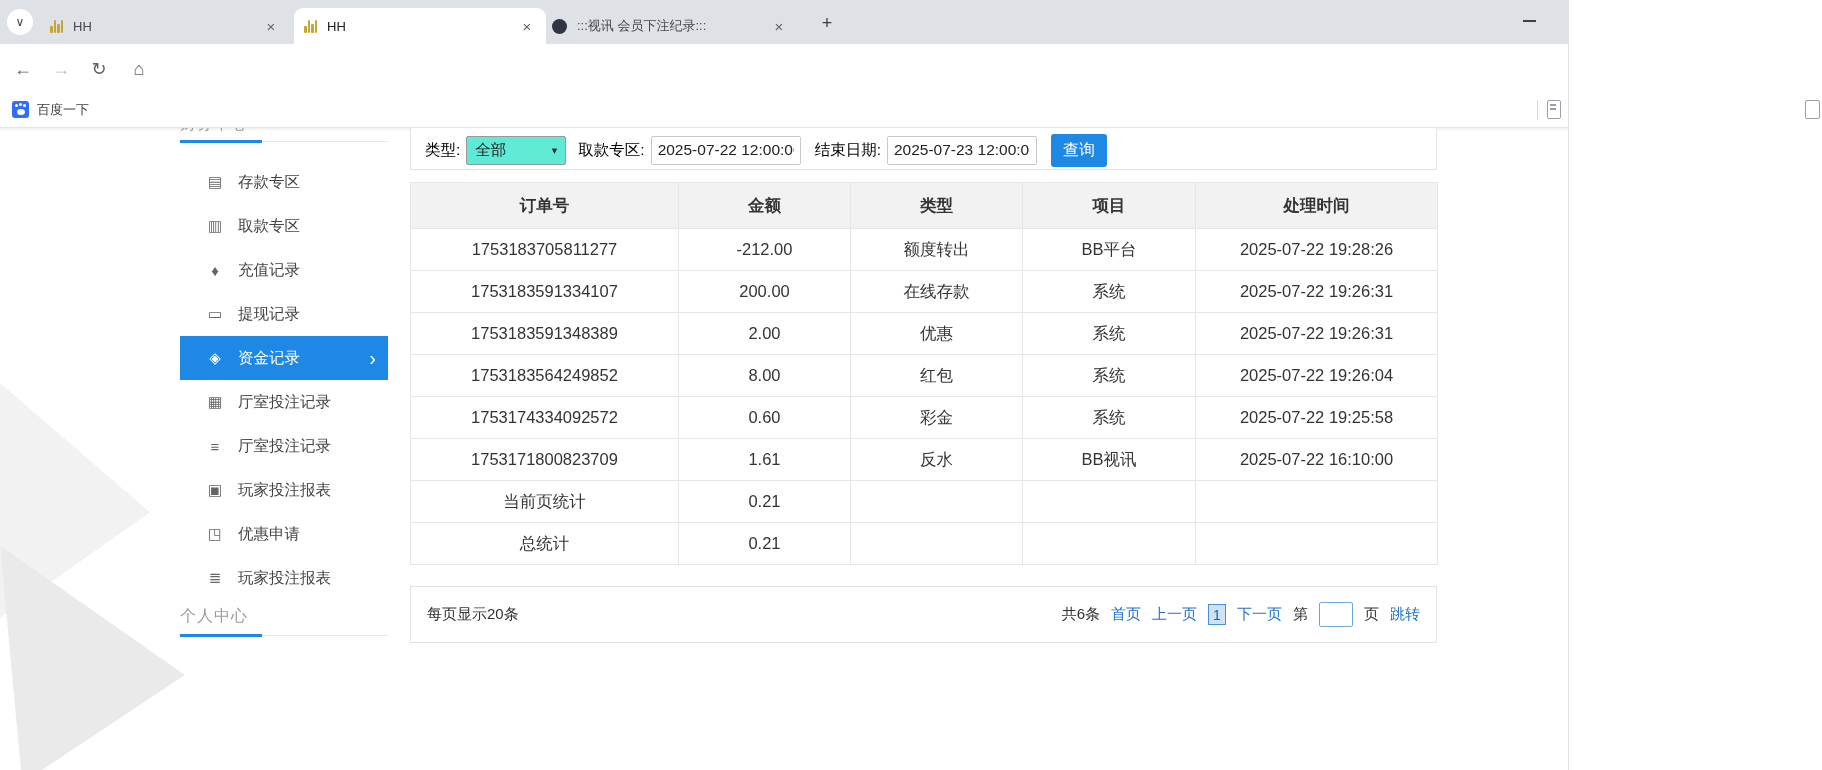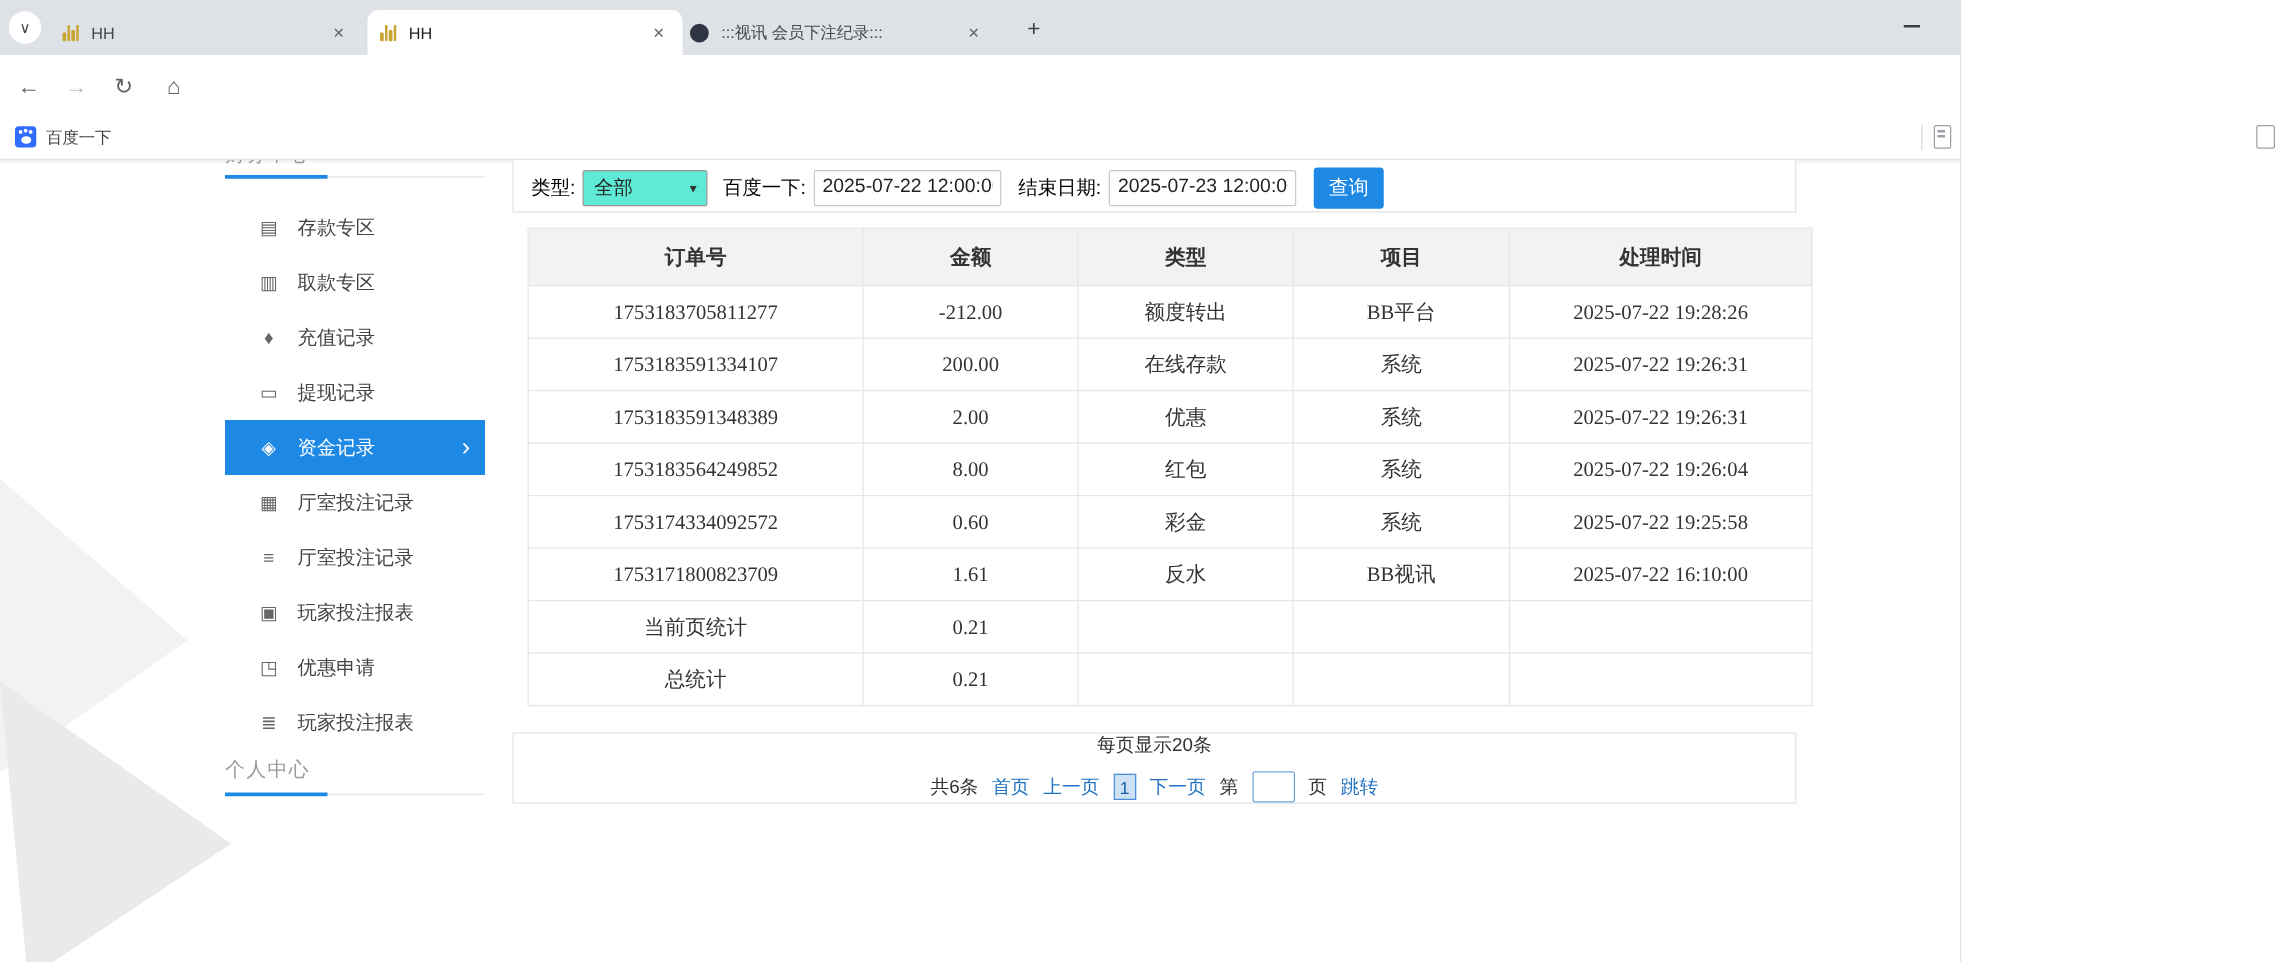--- a/index.html
+++ b/index.html
@@ -85,27 +85,27 @@
     background:#fff; display:flex; align-items:center; padding:22px 0 0 14px; }
   .flabel { font-size:15.5px; color:#000000; margin-right:6px; }
   .sel { width:100px; height:29px; border:1px solid #999; border-radius:2px; background:#5eead4;
     display:flex; align-items:center; padding:0 8px; font-size:15.5px; color:#222; margin-right:12px; }
   .sel .ddl { margin-left:auto; font-size:11px; color:#333; }
   .dateinput { width:150px; height:29px; border:1px solid #c9c9c9; border-radius:2px; font-size:15.5px;
     color:#222; padding:0 6px; margin-right:14px; font-family:"Liberation Sans","DejaVu Sans",sans-serif; }
   .querybtn { width:56px; height:33px; background:#1E88E5; color:#fff; border:none; border-radius:3px;
     font-size:16px; cursor:pointer; font-family:"Liberation Sans","DejaVu Sans",sans-serif; }
 
-  .datatable { position:absolute; left:12px; top:54px; width:1027px; border-collapse:collapse; table-layout:fixed;font-family:Liberation Serif, serif; }
+  .datatable { position:absolute; left:0; top:54px; width:1027px; border-collapse:collapse; table-layout:fixed; }
   .datatable th, .datatable td { border:1px solid #e6e6e6; text-align:center; color:#333; }
   .datatable th { height:46px; background:#f2f2f3; font-size:16.5px; font-weight:bold; }
   .datatable td { height:42px; font-size:16.5px; background:#fff; }
 
   .pagerbox { position:absolute; left:0; top:458px; width:1027px; height:57px; border:1px solid #e3e3e3;
-    background:#fff; display:flex; align-items:center; justify-content:space-between; padding:0 16px;flex-direction:column; }
+    background:#fff; display:flex; align-items:center; justify-content:space-between; padding:0 16px; }
   .pp { font-size:15px; color:#333; }
   .pager-right { display:flex; align-items:center; gap:11px; font-size:15px; color:#333; }
   .pager-right a { color:#2273c3; text-decoration:none; cursor:pointer; }
   .curpage { min-width:18px; height:21px; padding:0 4px; display:flex; align-items:center; justify-content:center;
     background:#cfe2f5; border:1px solid #4a90d9; color:#1861ac; font-size:14px; }
   .jumpinput { width:34px; height:25px; border:1px solid #6fa7dc; border-radius:2px; font-size:14px; text-align:center; }
 
   .desktop-right { position:absolute; left:1568px; top:0; width:254px; height:770px; background:#fff;
     border-left:1px solid #e3e3e3; }
   .doc-icon { position:absolute; top:100px; right:2px; width:15px; height:19px; border:1.5px solid #9aa0a6;
@@ -237,21 +237,21 @@
       </div>
 
       <div class="main">
 
         <div class="filterbox">
           <span class="flabel">类型:</span>
           <div class="sel">
             <span>全部</span>
             <span class="ddl">▾</span>
           </div>
-          <span class="flabel">百度一下:</span>
+          <span class="flabel">取款专区:</span>
           <input class="dateinput" value="2025-07-22 12:00:00" style="">
           <span class="flabel">结束日期:</span>
           <input class="dateinput" value="2025-07-23 12:00:00" style="">
           <button class="querybtn">查询</button>
         </div>
 
         <table class="datatable">
           <colgroup>
             <col style="width:268px">
               <col style="width:172px">

